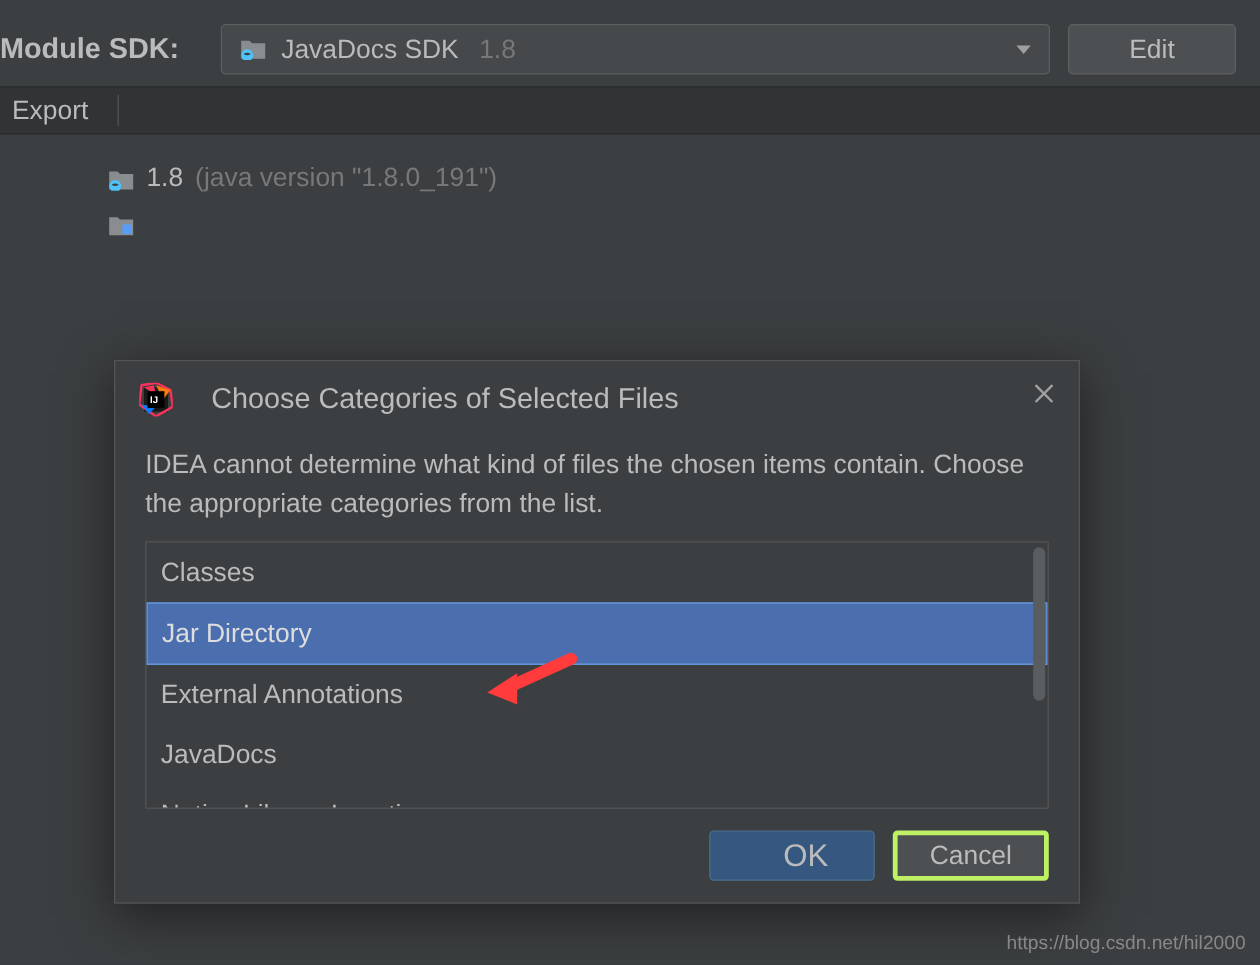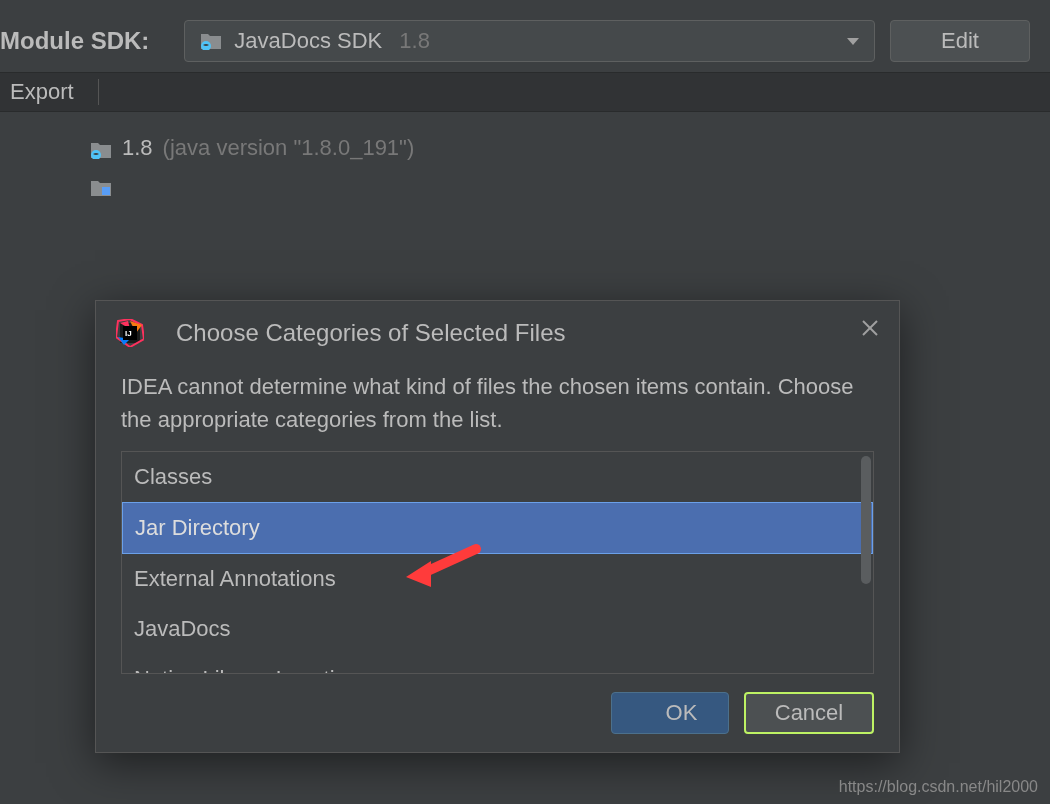--- a/index.html
+++ b/index.html
@@ -189,38 +189,38 @@
       pointer-events: none;
     }
     .dialog-buttons {
       position: absolute;
       bottom: 18px;
       right: 25px;
       display: flex;
       gap: 15px;
     }
     .ok-button {
-      width: 118px;
+      width: 138px;
       height: 42px;
       background: #365880;
       border: 1px solid #4c708c;
       border-radius: 4px;
       color: #bbbbbb;
-      font-size: 22px;
+      font-size: 26px;
       display: flex;
       align-items: center;
       justify-content: center;
       cursor: pointer;
       padding-left: 23px;
     }
     .cancel-button {
       width: 130px;
       height: 42px;
       background: #4c5052;
-      border: 2px solid #bef264;
+      border: 4px solid #bef264;
       border-radius: 4px;
       color: #bbbbbb;
       font-size: 22px;
       display: flex;
       align-items: center;
       justify-content: center;
       cursor: pointer;
     }
     .watermark {
       position: absolute;

